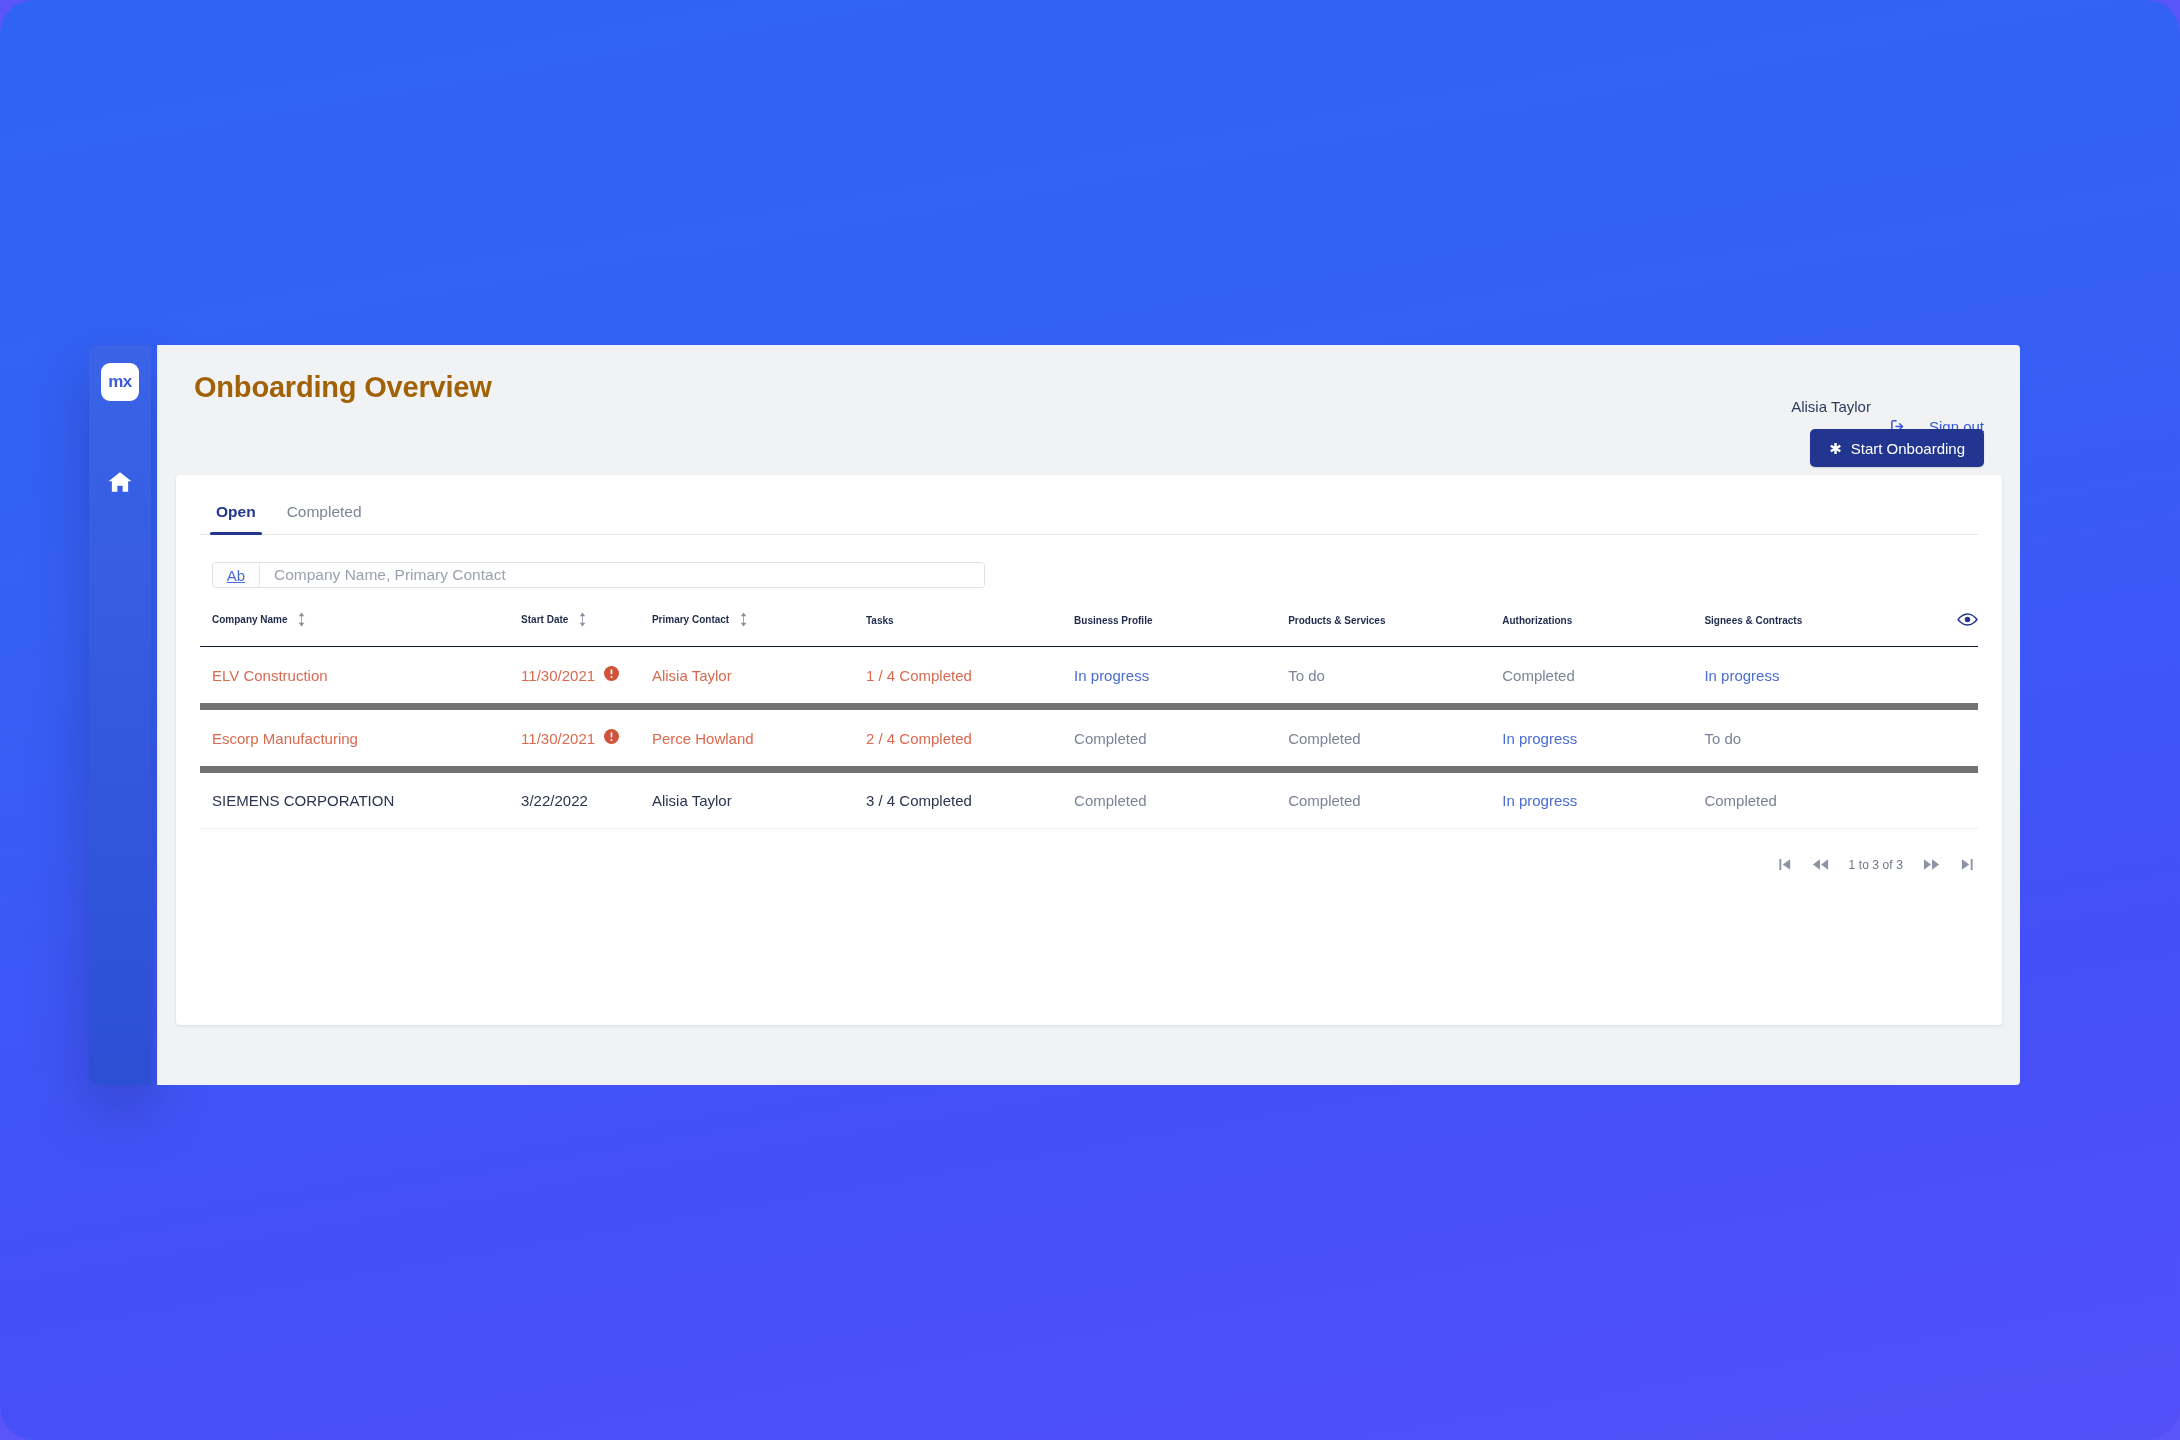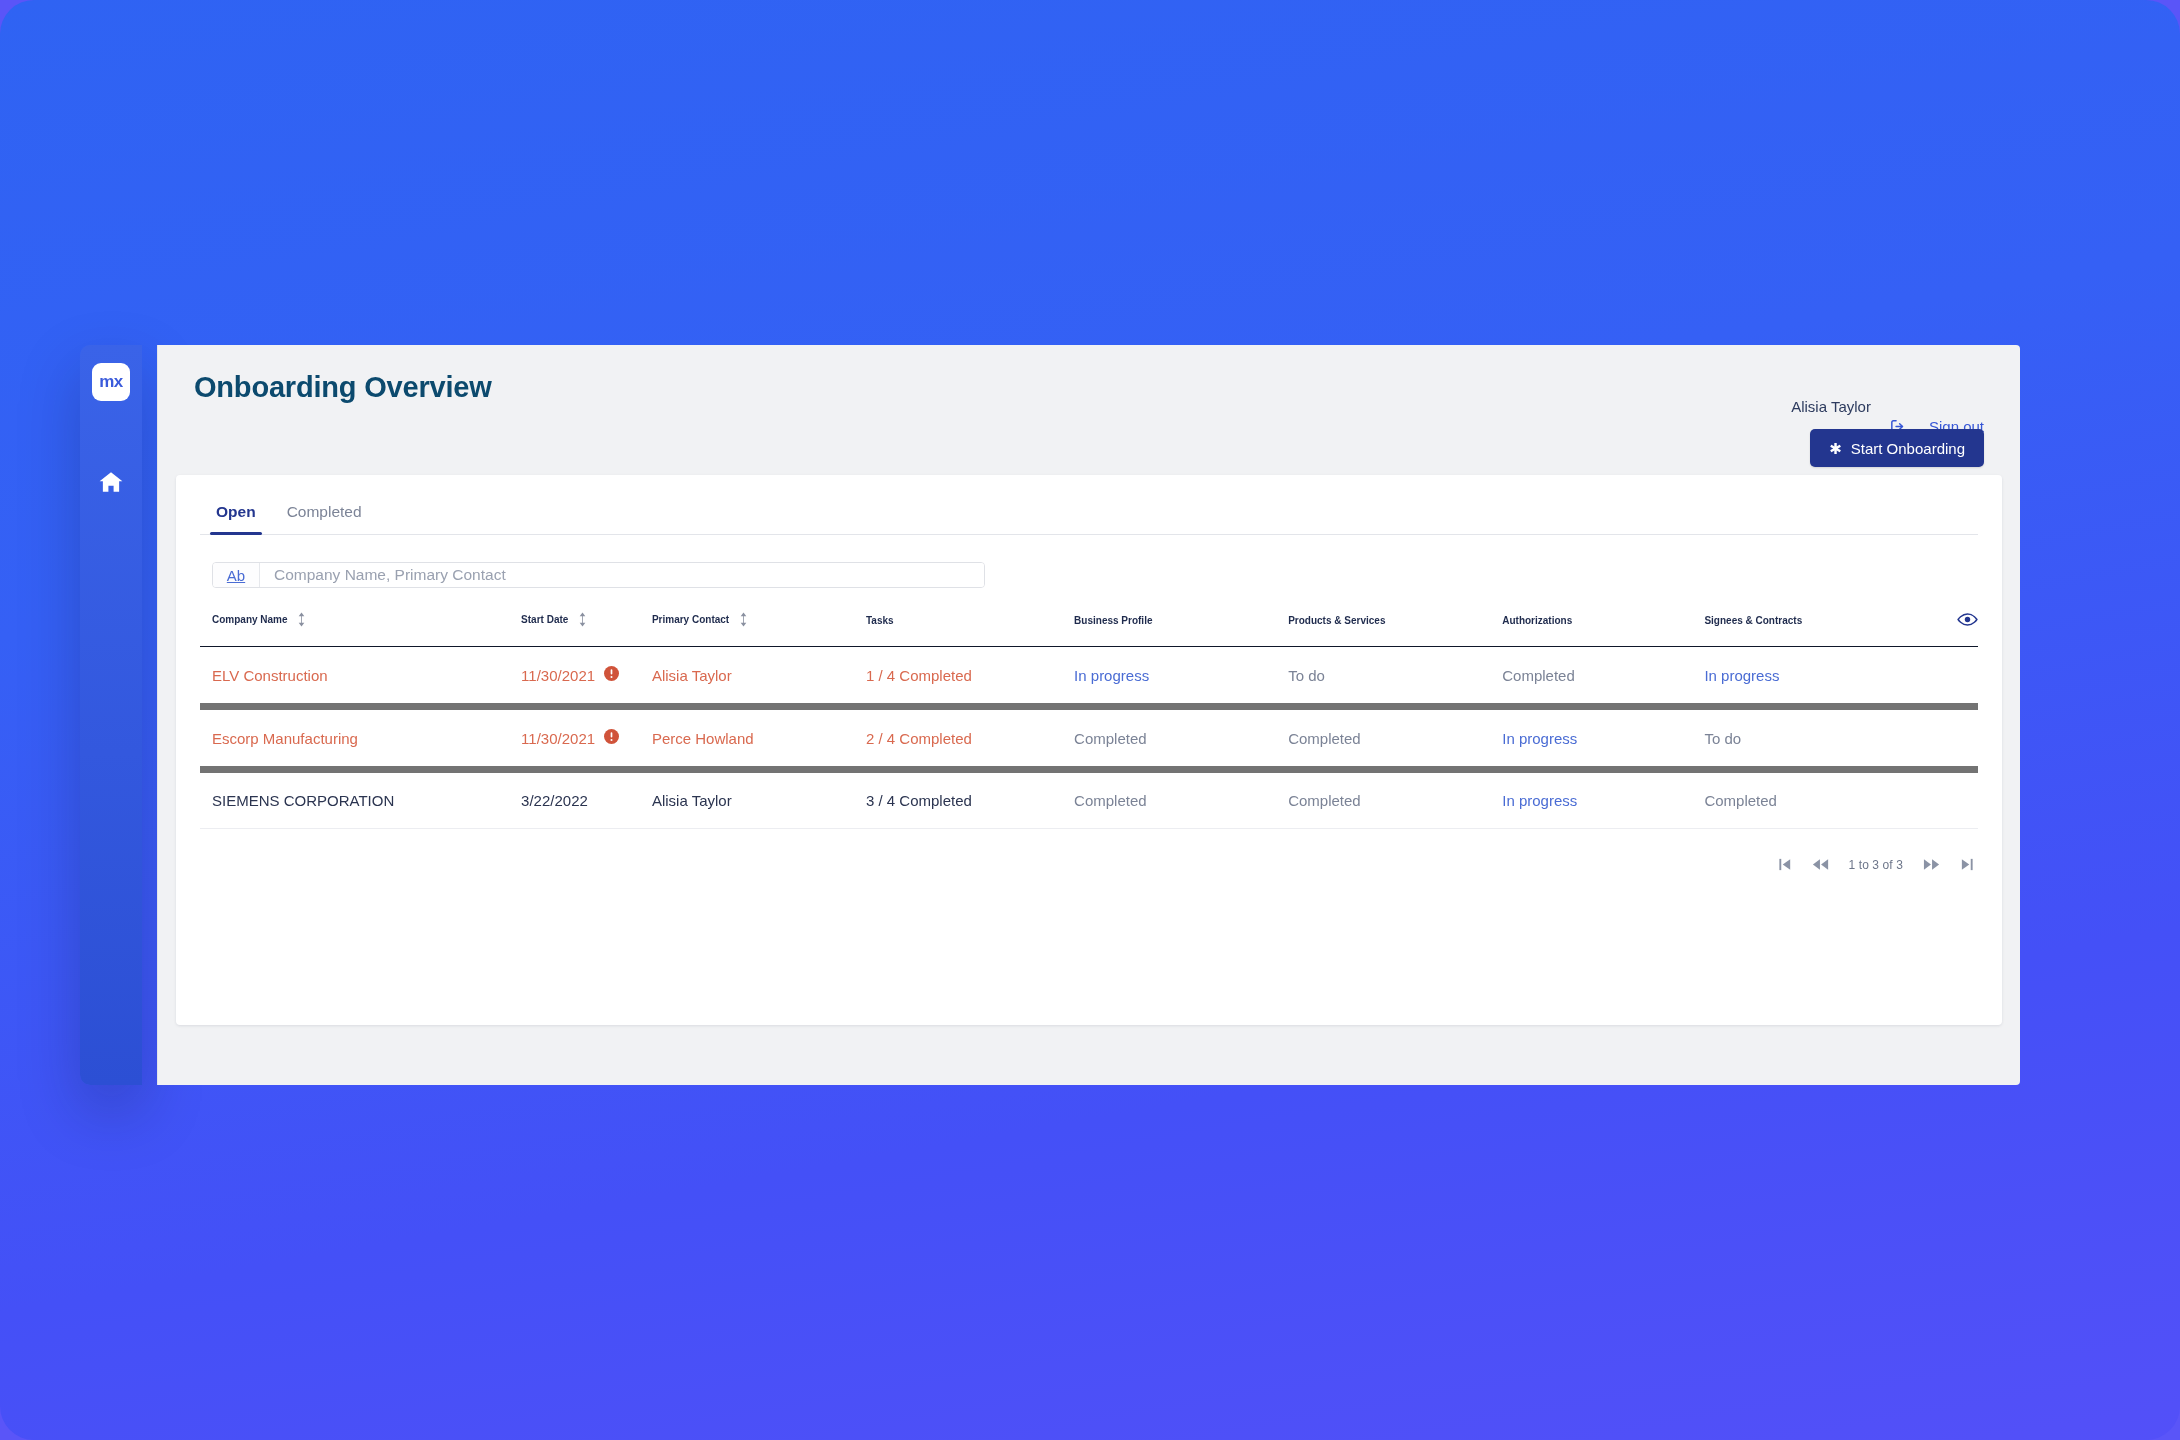--- a/index.html
+++ b/index.html
@@ -22,21 +22,21 @@
     inset: 0;
     border-radius: 34px;
     box-shadow: 0 0 0 22px #5a55f8;
     pointer-events: none;
     z-index: 5;
   }
 
   
   .sidebar {
     position: absolute;
-    left: 80px;
+    left: 89px;
     top: 345px;
     width: 62px;
     height: 740px;
     background: linear-gradient(180deg, #3a63e8 0%, #3358de 55%, #2c4fd4 100%);
     border-top-left-radius: 10px;
     border-bottom-left-radius: 10px;
     display: flex;
     flex-direction: column;
     align-items: center;
     padding-top: 18px;
@@ -83,21 +83,21 @@
   }
 
   .page-header {
     padding: 26px 36px 0 36px;
     position: relative;
     height: 130px;
   }
   .page-title {
     font-size: 29px;
     font-weight: 700;
-    color: #0c4a6e;
+    color: #a16207;
     letter-spacing: -0.2px;
   }
   .header-right {
     position: absolute;
     right: 36px;
     top: 33px;
     display: flex;
     align-items: center;
     gap: 18px;
     font-size: 15px;

